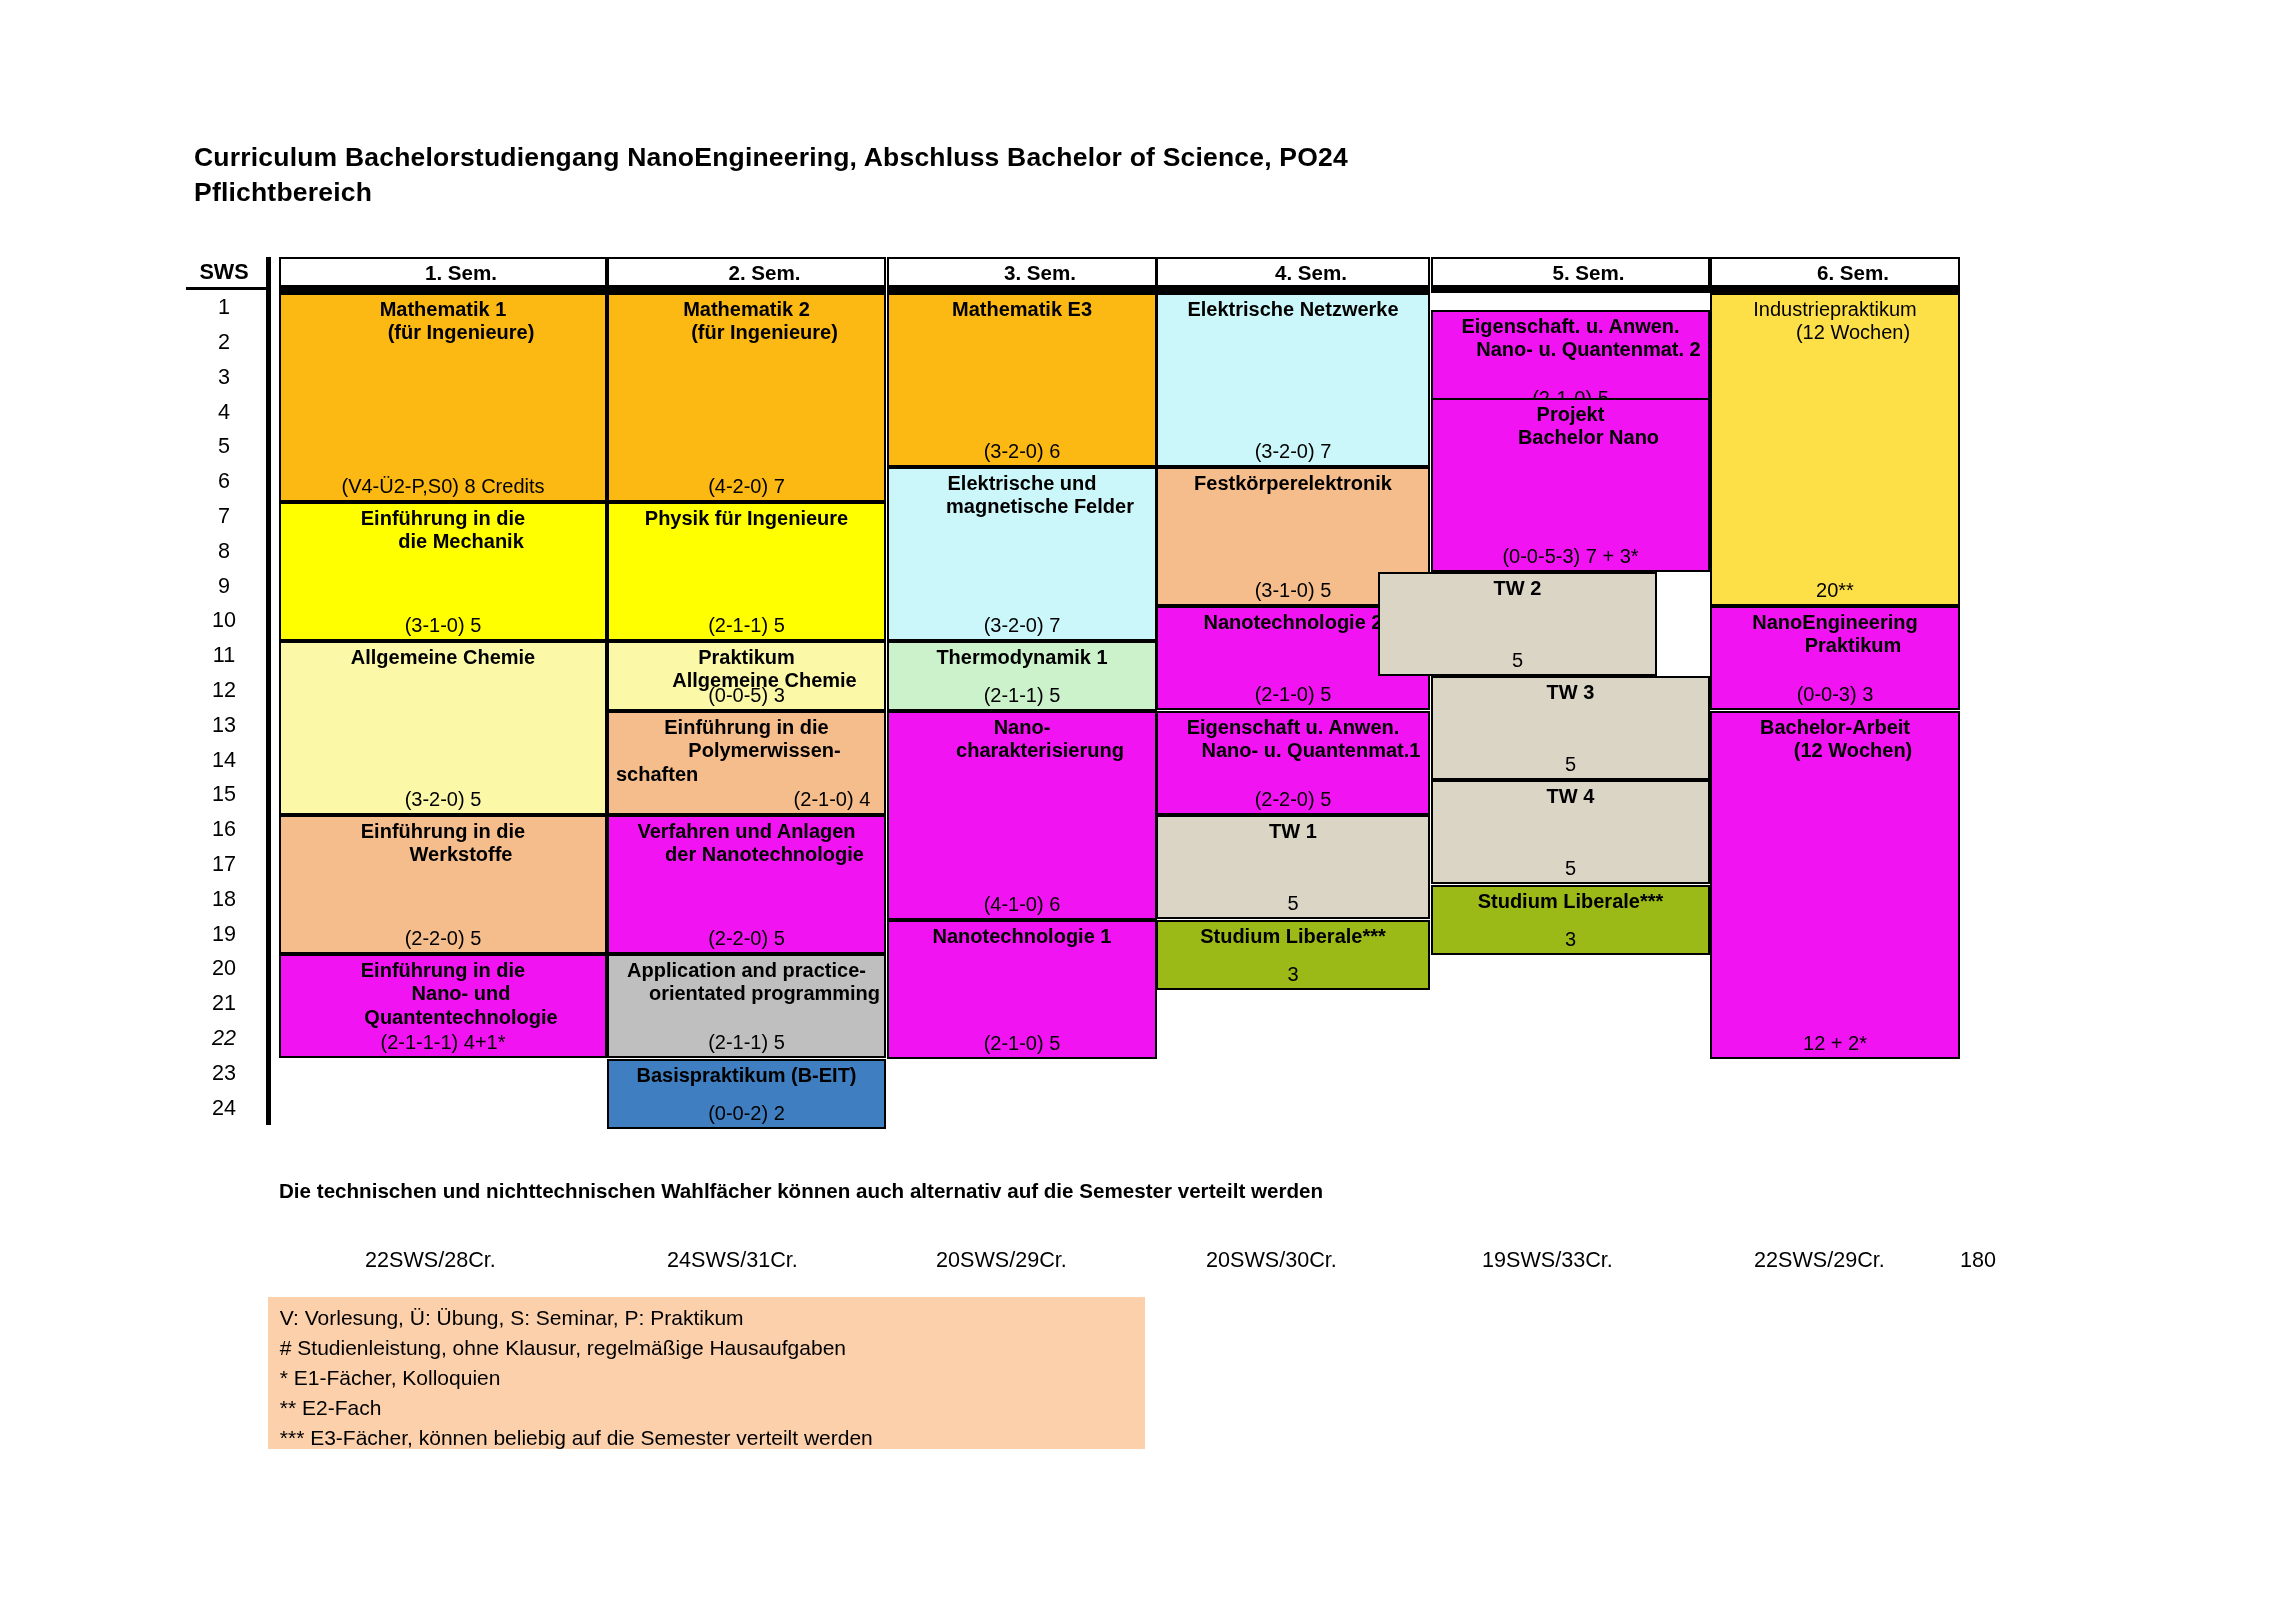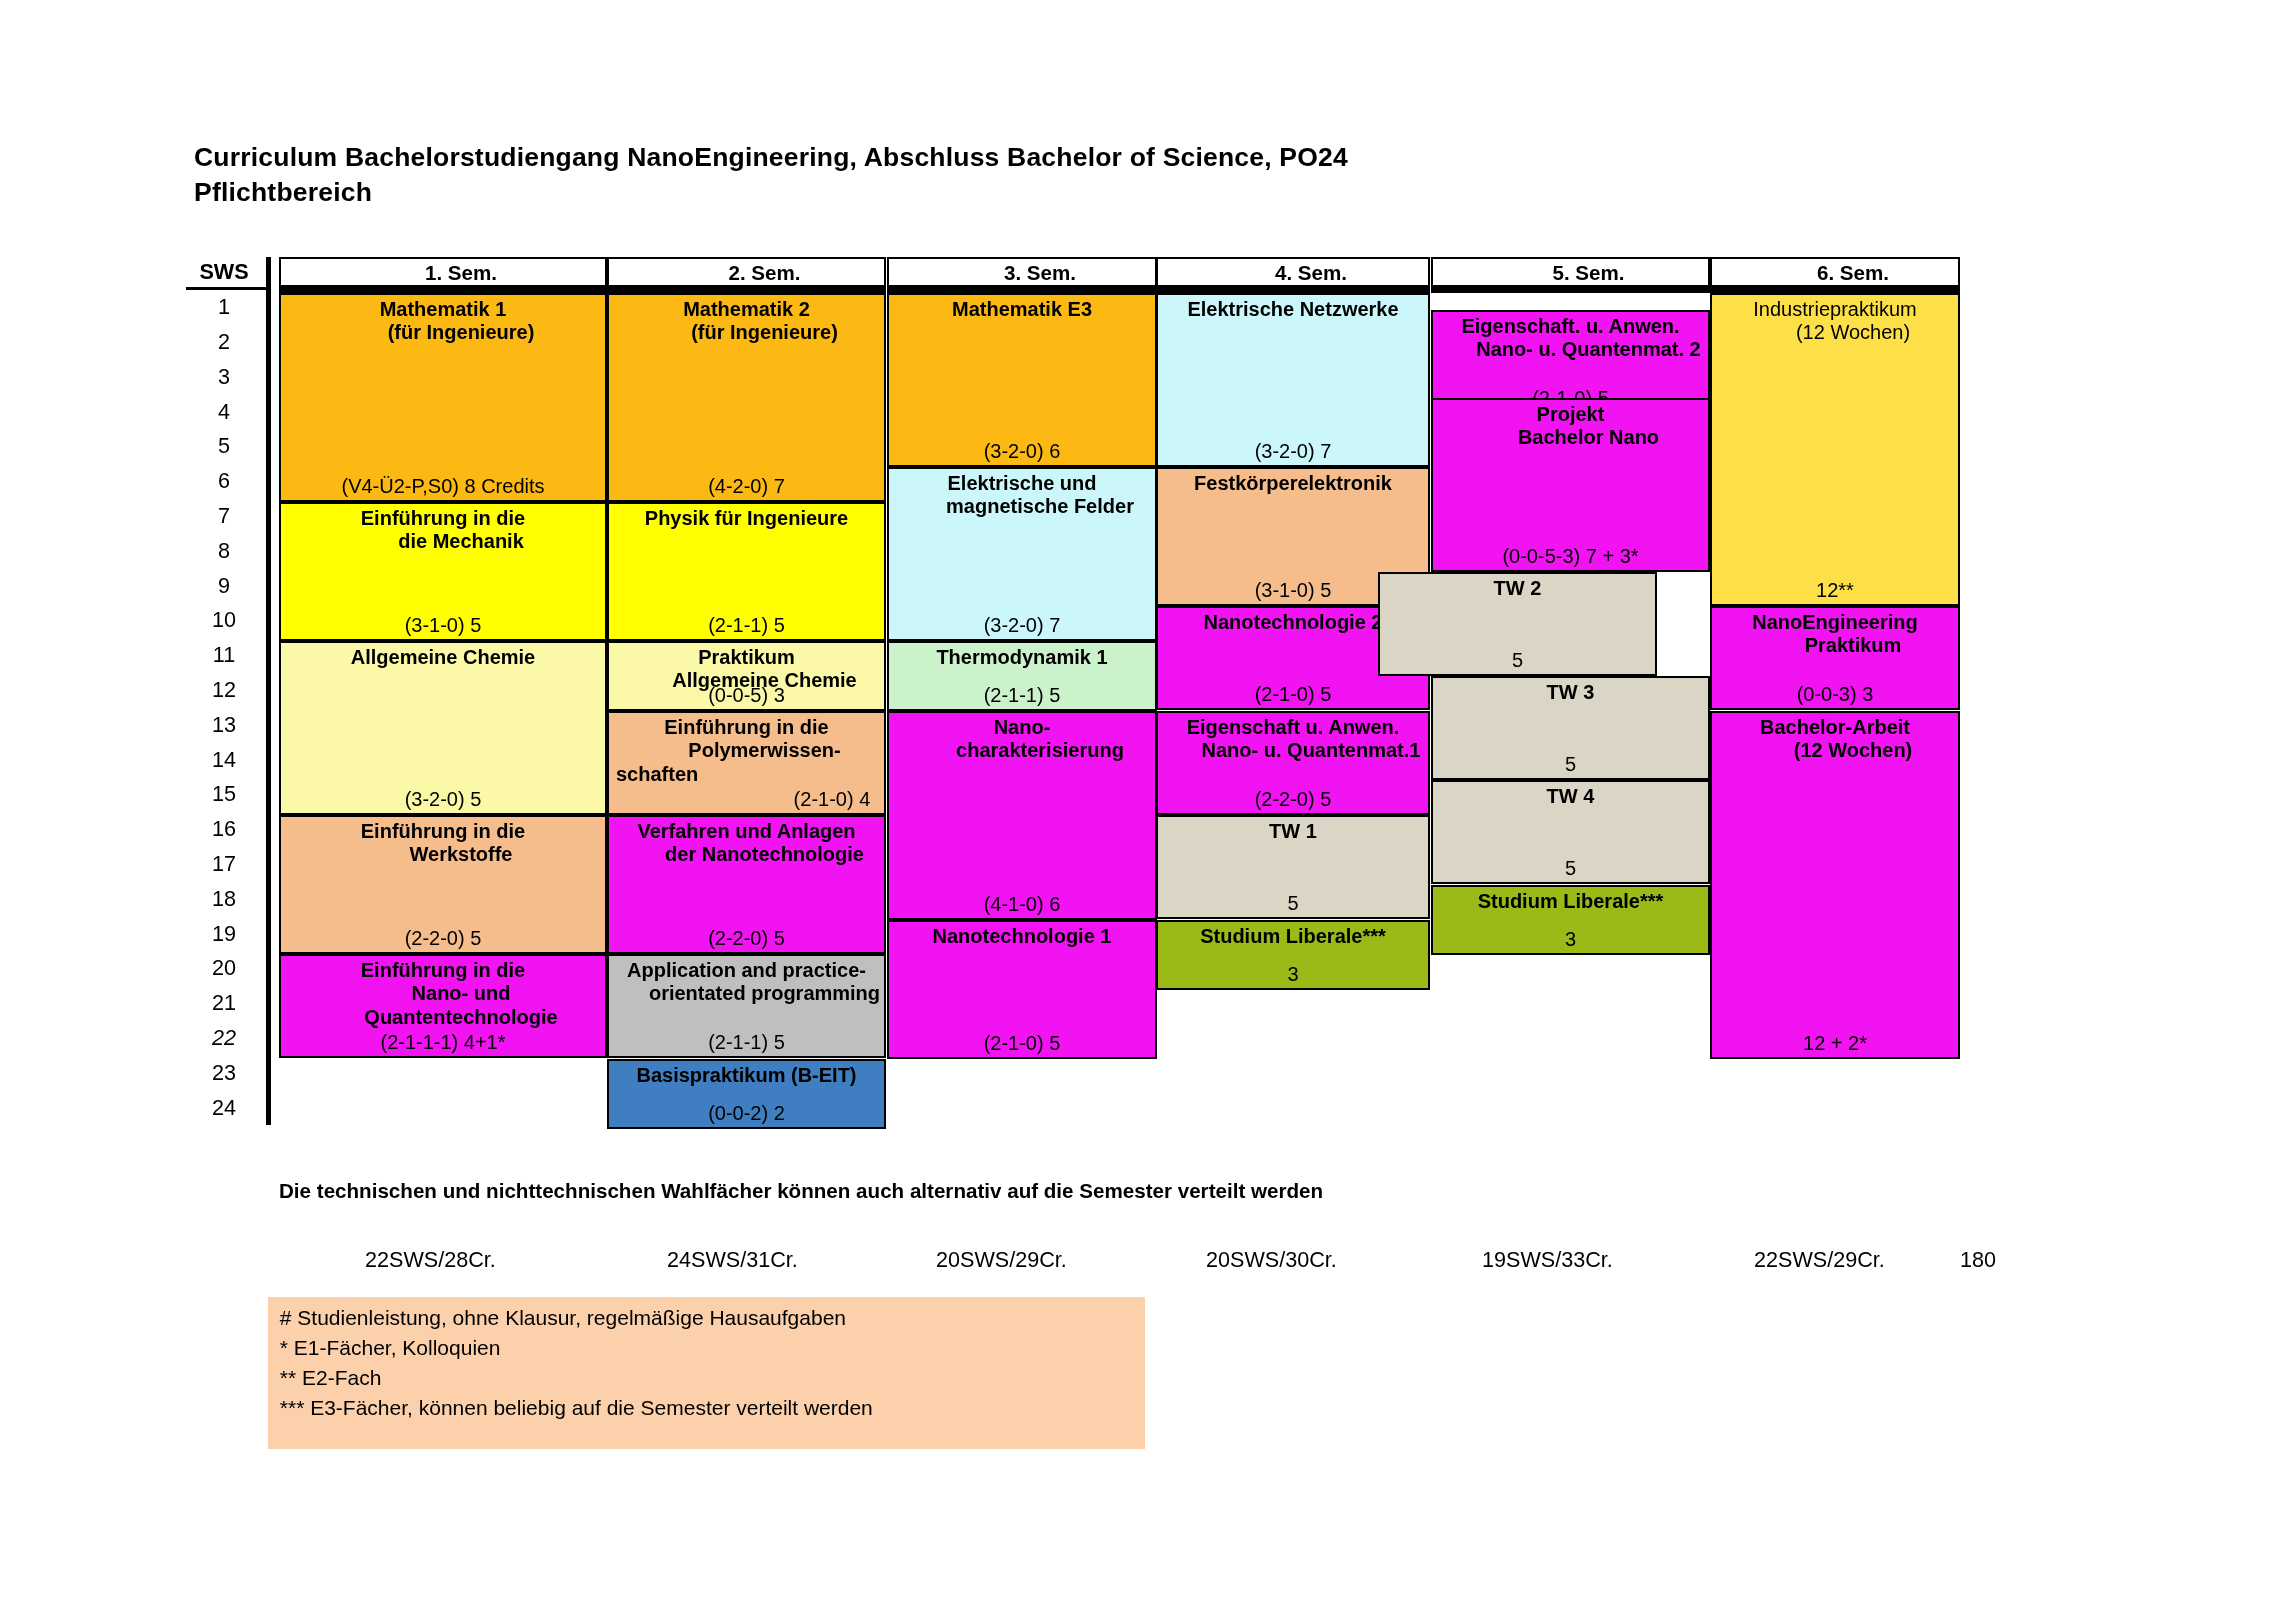--- a/index.html
+++ b/index.html
@@ -343,21 +343,21 @@
           <div class="c-title">TW 4</div>
           <div class="c-credits">5</div>
         </div>
         <div class="course" style="left: 1245px; width: 279px; top: 628px; height: 70px; background: rgb(155, 185, 23);">
           <div class="c-title">Studium Liberale***</div>
           <div class="c-credits">3</div>
         </div>
         <div class="course light" style="left: 1524px; width: 250px; top: 36px; height: 313px; background: #fde047;">
           <div class="c-title">Industriepraktikum</div>
           <div class="c-sub">(12 Wochen)</div>
-          <div class="c-credits">12**</div>
+          <div class="c-credits">20**</div>
         </div>
         <div class="course" style="left: 1524px; width: 250px; top: 349px; height: 104px; background: rgb(242, 19, 242);">
           <div class="c-title">NanoEngineering</div>
           <div class="c-sub">Praktikum</div>
           <div class="c-credits">(0-0-3) 3</div>
         </div>
         <div class="course" style="left: 1524px; width: 250px; top: 454px; height: 348px; background: rgb(242, 19, 242);">
           <div class="c-title">Bachelor-Arbeit</div>
           <div class="c-sub">(12 Wochen)</div>
           <div class="c-credits">12 + 2*</div>
@@ -370,20 +370,21 @@
       <div class="sum-item" style="left: 365px;">22SWS/28Cr.</div>
       <div class="sum-item" style="left: 667px;">24SWS/31Cr.</div>
       <div class="sum-item" style="left: 936px;">20SWS/29Cr.</div>
       <div class="sum-item" style="left: 1206px;">20SWS/30Cr.</div>
       <div class="sum-item" style="left: 1482px;">19SWS/33Cr.</div>
       <div class="sum-item" style="left: 1754px;">22SWS/29Cr.</div>
       <div class="sum-item" style="left: 1960px;">180</div>
     </div>
 
   <div id="legend-box">
+    <div>V: Vorlesung, Ü: Übung, S: Seminar, P: Praktikum</div>
     <div># Studienleistung, ohne Klausur, regelmäßige Hausaufgaben</div>
     <div>* E1-Fächer, Kolloquien</div>
     <div>** E2-Fach</div>
     <div>*** E3-Fächer, können beliebig auf die Semester verteilt werden</div>
   </div>
 
 </div>
 
 
 </body></html>

